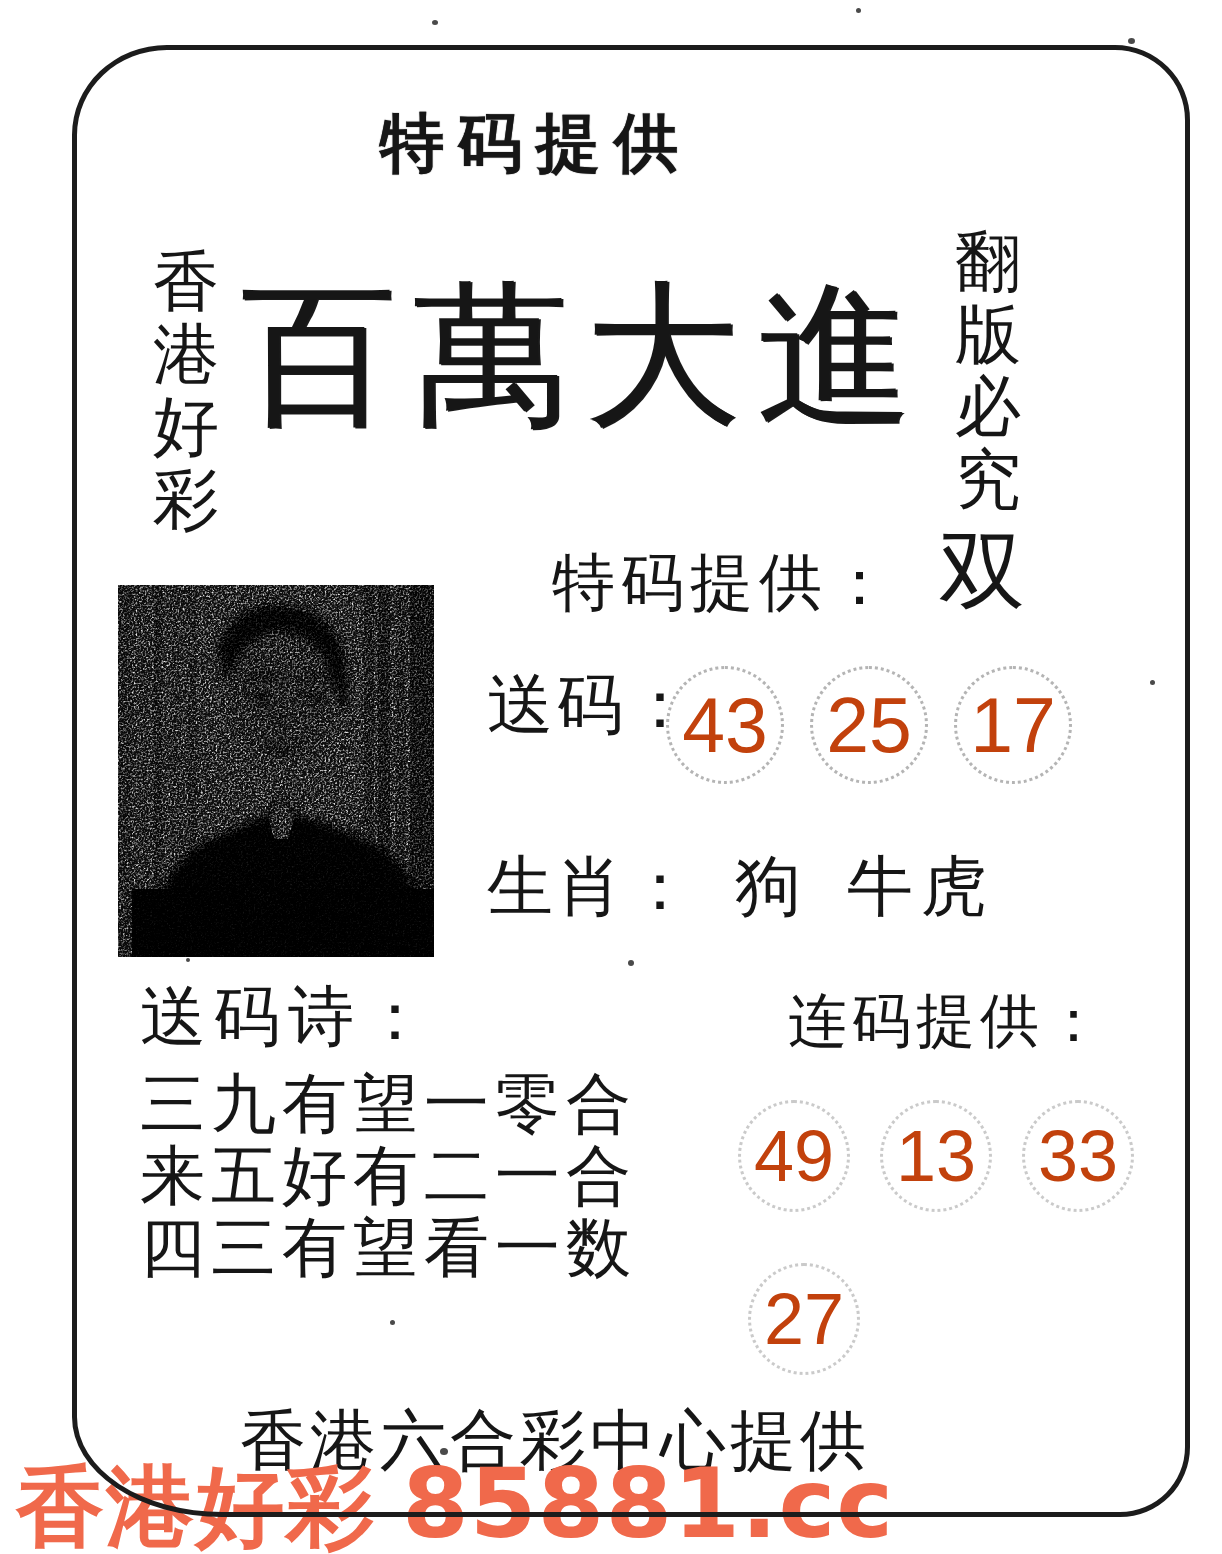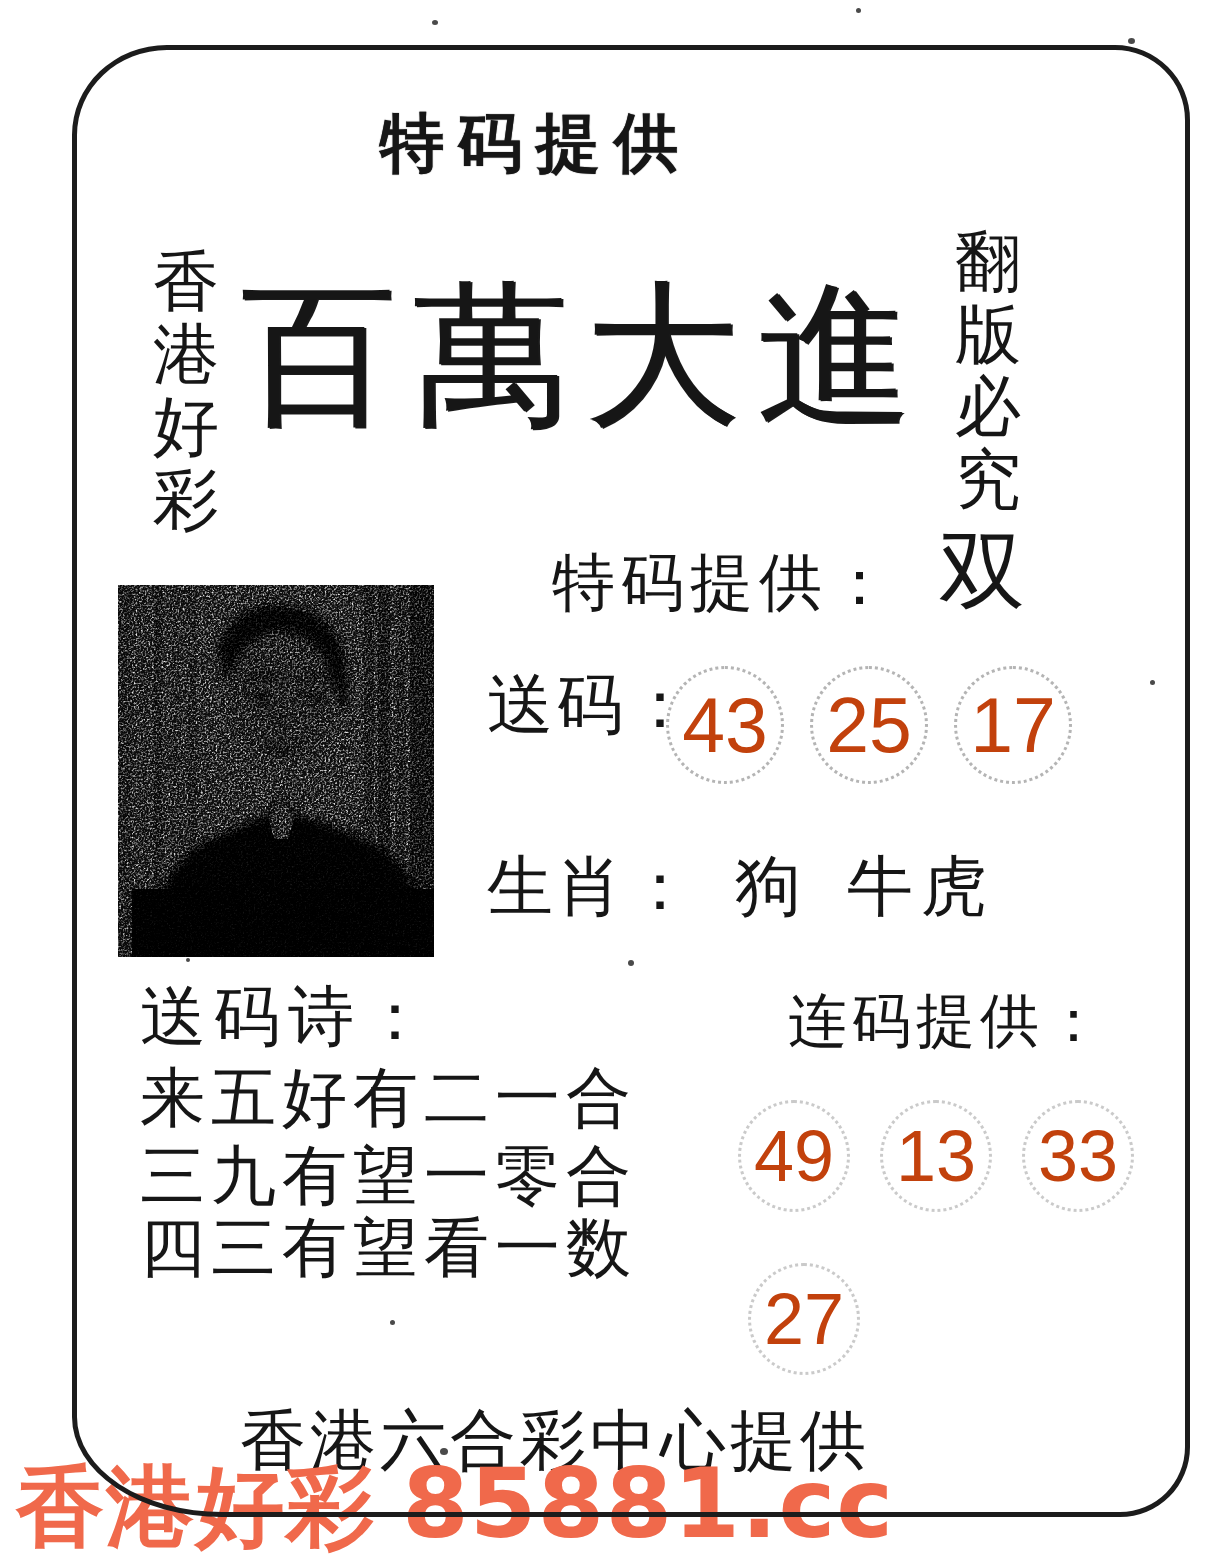--- a/index.html
+++ b/index.html
@@ -164,22 +164,22 @@
     </div>
 
     <div class="zodiac-line">
       <span class="label-cjk">生肖：</span>
       <span class="zodiac-first">狗</span>
       <span class="zodiac-rest">牛虎</span>
     </div>
 
     <div class="poem">
       <div class="poem-title">送码诗：</div>
+      <div class="poem-line l1">三九有望一零合</div>
       <div class="poem-line">来五好有二一合</div>
-      <div class="poem-line l1">三九有望一零合</div>
       <div class="poem-line">四三有望看一数</div>
     </div>
 
     <div class="linked-label">连码提供：</div>
     <div class="linked-row1">
       <span class="num-circle faint">49</span>
       <span class="num-circle faint">13</span>
       <span class="num-circle faint">33</span>
     </div>
     <div class="linked-row2">

